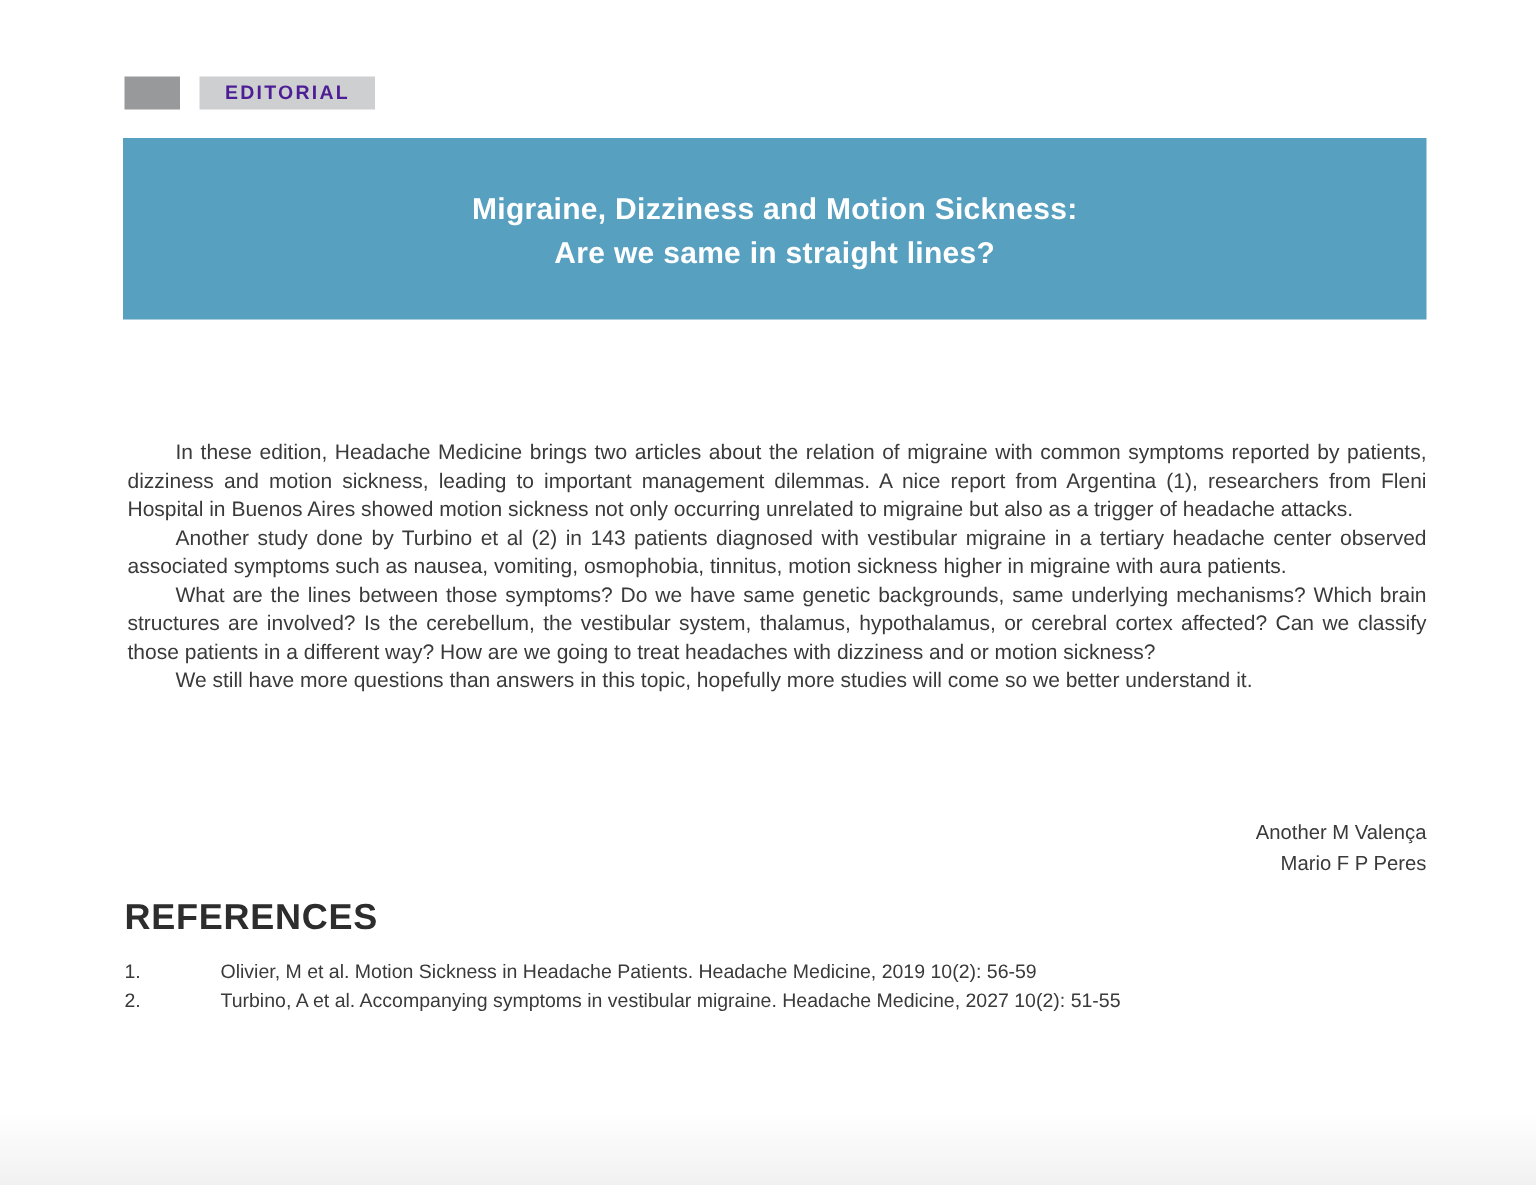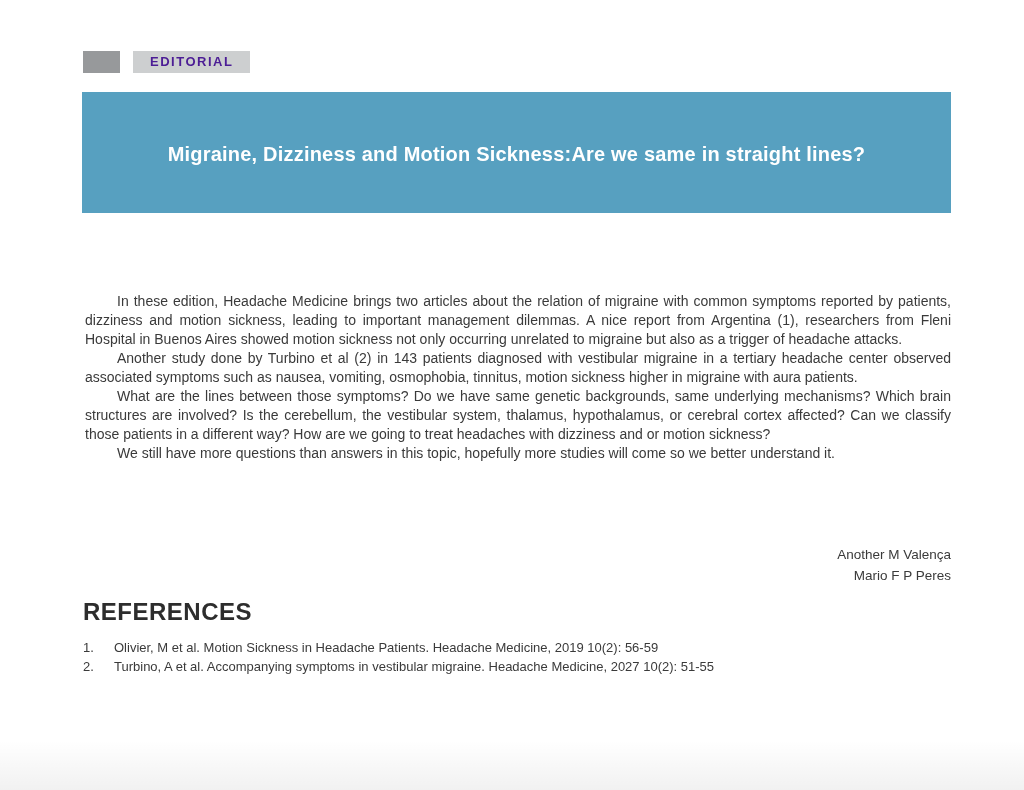--- a/index.html
+++ b/index.html
@@ -44,20 +44,21 @@
   }
   
   .title-banner {
     position: absolute;
     left: 82px;
     top: 92px;
     width: 869px;
     height: 121px;
     background: var(--banner-blue, #57a0c0);
     display: flex;
+    flex-direction: column;
     align-items: center;
     justify-content: center;
     padding-top: 4px;
     box-sizing: border-box;
   }
   .title-line {
     color: #ffffff;
     font-size: 20px;
     font-weight: bold;
     line-height: 29px;
@@ -112,20 +113,21 @@
     color: var(--text-dark, #3a3a3a);
     font-size: 13px;
     line-height: 18.5px;
   }
   .reference-number {
     width: 31px;
     flex: 0 0 31px;
   }
   .reference-text {
     flex: 1;
+    margin-left: 33px;
   }
   
   .page-edge-shadow {
     position: absolute;
     left: 0;
     bottom: 0;
     width: 100%;
     height: 50px;
     background: linear-gradient(to bottom, rgba(0,0,0,0) 0%, rgba(0,0,0,0.055) 100%);
     pointer-events: none;

